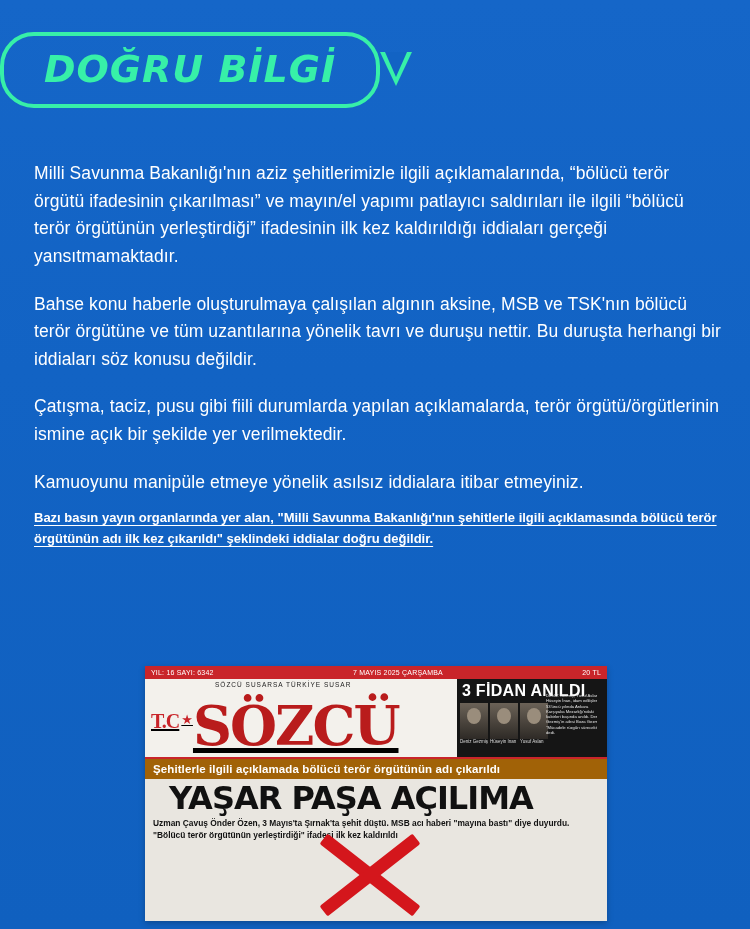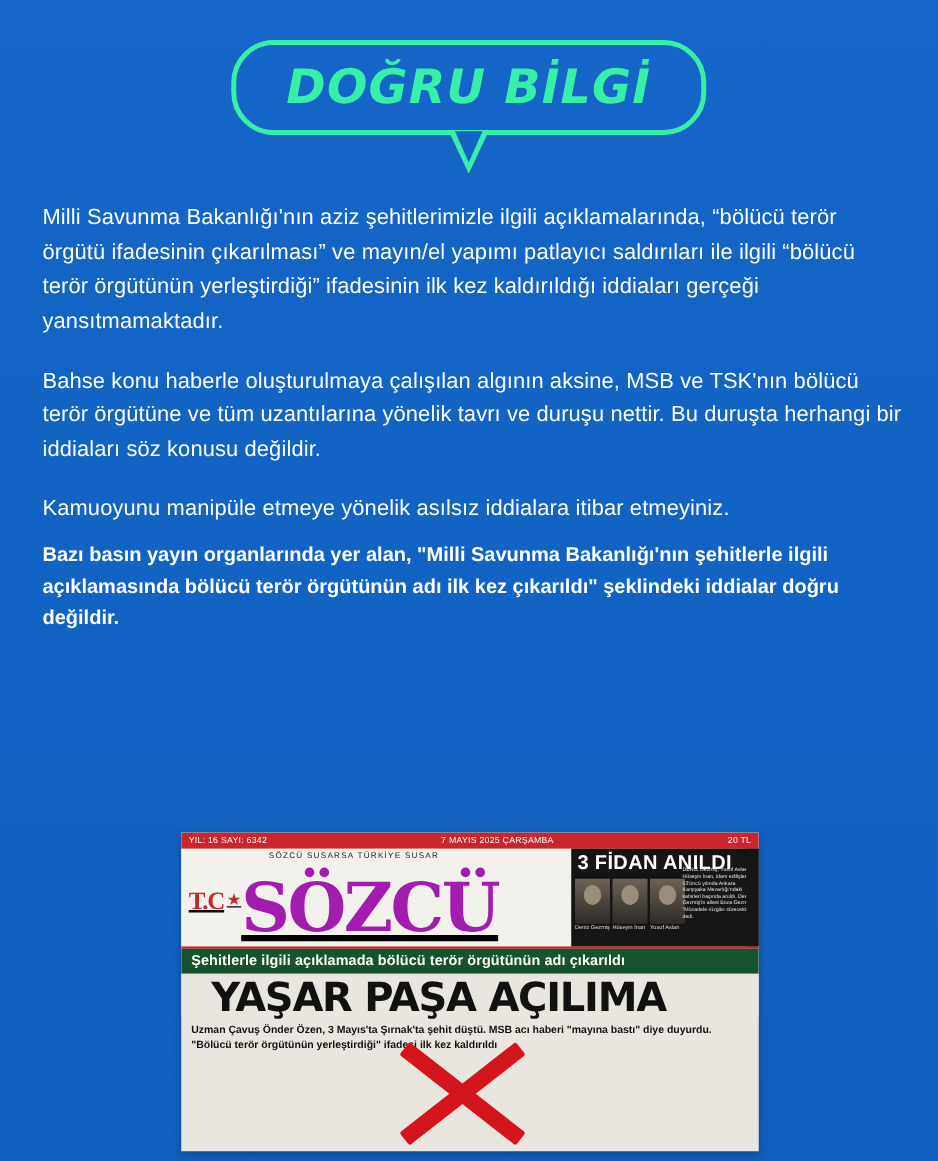--- a/index.html
+++ b/index.html
@@ -21,21 +21,21 @@
     background: linear-gradient(180deg, #1566c8 0%, #1263c4 40%, #1060bf 100%);
   }
 
   
   .badge-wrap {
     position: absolute;
     top: 32px;
     left: 0;
     width: 750px;
     display: flex;
-    flex-direction: column;
+    flex-direction: row;
     align-items: center;
   }
   .badge {
     border: 4px solid #37f0a8;
     border-radius: 34px;
     padding: 14px 40px 16px 40px;
     background: transparent;
     position: relative;
   }
   .badge-text {
@@ -81,23 +81,24 @@
     font-size: 17.5px;
     line-height: 1.58;
     margin: 0 0 20px 0;
     letter-spacing: 0.1px;
   }
   .para.last-normal {
     margin-bottom: 12px;
   }
   .para-bold {
     color: #ffffff;
-    font-size: 16px;
+    font-size: 13px;
     line-height: 1.55;
     font-weight: bold;
+    text-decoration: underline;
     text-underline-offset: 3px;
     margin: 0;
   }
 
   
   .clip {
     position: absolute;
     left: 145px;
     top: 666px;
     width: 462px;
@@ -150,21 +151,21 @@
   }
   .star {
     color: #c9252a;
     font-size: 13px;
     margin-top: 2px;
   }
   .sozcu {
     font-size: 54px;
     line-height: 1;
     font-weight: bold;
-    color: #a21caf;
+    color: #b91c1c;
     font-family: "DejaVu Serif", serif;
     letter-spacing: -2px;
     margin-top: 16px;
   }
   .clip-right {
     width: 152px;
     background: #151515;
     color: #fff;
     position: relative;
     padding: 2px 3px;
@@ -213,21 +214,21 @@
   .right-text {
     position: absolute;
     right: 3px;
     top: 14px;
     width: 58px;
     font-size: 4.2px;
     line-height: 1.25;
     color: #e4e4e4;
   }
   .clip-banner {
-    background: #14532d;
+    background: #a16207;
     color: #fff;
     font-size: 11.5px;
     font-weight: bold;
     padding: 4px 8px;
     letter-spacing: 0.1px;
   }
   .clip-headline {
     padding: 4px 7px 0 24px;
     background: #e9e6e0;
   }
@@ -285,20 +286,21 @@
   <div class="badge-wrap">
     <div class="badge">
       <div class="badge-text">DOĞRU BİLGİ</div>
     </div>
     <div class="badge-tail"></div>
   </div>
 
   <div class="content">
     <p class="para">Milli Savunma Bakanlığı'nın aziz şehitlerimizle ilgili açıklamalarında, “bölücü terör örgütü ifadesinin çıkarılması” ve mayın/el yapımı patlayıcı saldırıları ile ilgili “bölücü terör örgütünün yerleştirdiği” ifadesinin ilk kez kaldırıldığı iddiaları gerçeği yansıtmamaktadır.</p>
     <p class="para">Bahse konu haberle oluşturulmaya çalışılan algının aksine, MSB ve TSK'nın bölücü terör örgütüne ve tüm uzantılarına yönelik tavrı ve duruşu nettir. Bu duruşta herhangi bir iddiaları söz konusu değildir.</p>
+    <p class="para">Çatışma, taciz, pusu gibi fiili durumlarda yapılan açıklamalarda, terör örgütü/örgütlerinin ismine açık bir şekilde yer verilmektedir.</p>
     <p class="para last-normal">Kamuoyunu manipüle etmeye yönelik asılsız iddialara itibar etmeyiniz.</p>
     <p class="para-bold">Bazı basın yayın organlarında yer alan, "Milli Savunma Bakanlığı'nın şehitlerle ilgili açıklamasında bölücü terör örgütünün adı ilk kez çıkarıldı" şeklindeki iddialar doğru değildir.</p>
   </div>
 
   <div class="clip">
     <div class="clip-topbar">
       <span>YIL: 16 SAYI: 6342</span>
       <span>7 MAYIS 2025 ÇARŞAMBA</span>
       <span>20 TL</span>
     </div>

